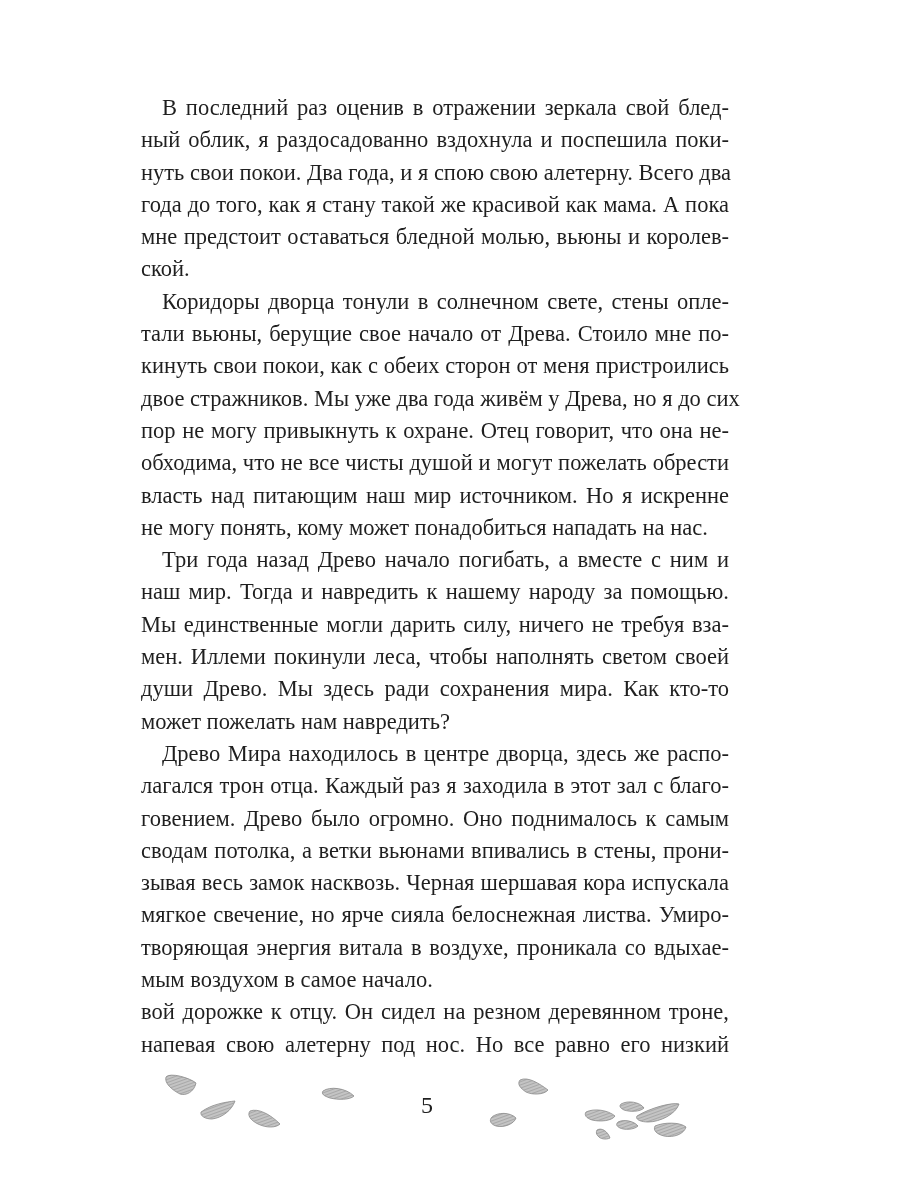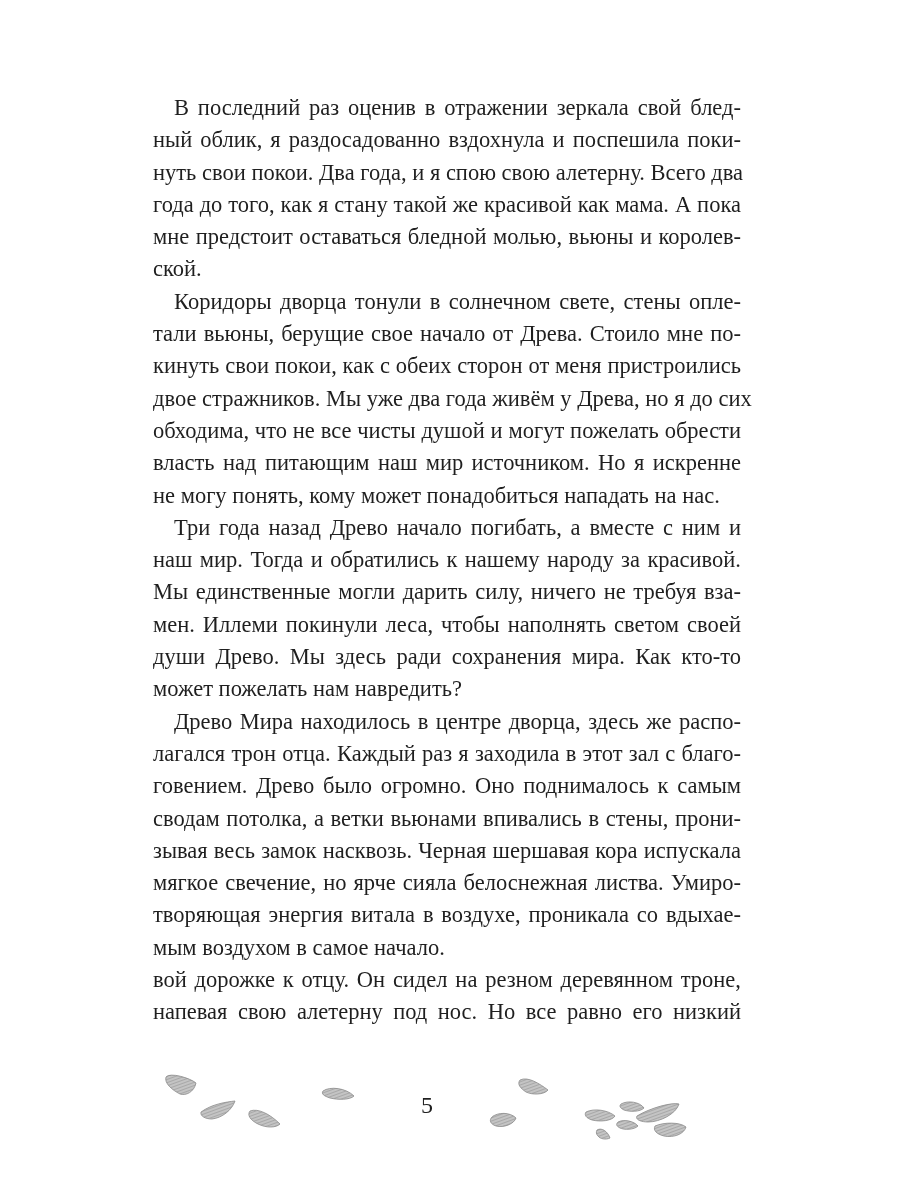--- a/index.html
+++ b/index.html
@@ -4,21 +4,21 @@
   <style>
     html, body { margin: 0; padding: 0; background: #ffffff; }
     body { width: 900px; height: 1200px; position: relative; overflow: hidden; }
     .page {
       position: absolute; left: 0; top: 0; width: 900px; height: 1200px;
       background: #ffffff;
     }
     .text-block {
       position: absolute; left: 141px; top: 92px; width: 588px;
       font-family: "Liberation Serif", "DejaVu Serif", serif;
-      font-size: 22.5px; color: #1f1f1f; margin-left: 12px;
+      font-size: 22.5px; color: #1f1f1f;
     }
     .line {
       height: 32.3px; line-height: 32.3px;
       white-space: nowrap; text-align: justify; text-align-last: justify;
       display: block;
     }
     .line.indent { padding-left: 21px; }
     .line.last { text-align-last: left; }
     .page-number {
       position: absolute; left: 412px; top: 1092px; width: 30px; text-align: center;
@@ -40,28 +40,29 @@
       <span class="line">года до того, как я стану такой же красивой как мама. А пока</span>
       <span class="line">мне предстоит оставаться бледной молью, вьюны и королев-</span>
       <span class="line last">ской.</span>
     </div>
 
     <div>
       <span class="line indent">Коридоры дворца тонули в солнечном свете, стены опле-</span>
       <span class="line">тали вьюны, берущие свое начало от Древа. Стоило мне по-</span>
       <span class="line">кинуть свои покои, как с обеих сторон от меня пристроились</span>
       <span class="line">двое стражников. Мы уже два года живём у Древа, но я до сих</span>
+      <span class="line">пор не могу привыкнуть к охране. Отец говорит, что она не-</span>
       <span class="line">обходима, что не все чисты душой и могут пожелать обрести</span>
       <span class="line">власть над питающим наш мир источником. Но я искренне</span>
       <span class="line last">не могу понять, кому может понадобиться нападать на нас.</span>
     </div>
 
     <div>
       <span class="line indent">Три года назад Древо начало погибать, а вместе с ним и</span>
-      <span class="line">наш мир. Тогда и обратились к нашему народу за красивой.</span>
+      <span class="line">наш мир. Тогда и навредить к нашему народу за помощью.</span>
       <span class="line">Мы единственные могли дарить силу, ничего не требуя вза-</span>
       <span class="line">мен. Иллеми покинули леса, чтобы наполнять светом своей</span>
       <span class="line">души Древо. Мы здесь ради сохранения мира. Как кто-то</span>
       <span class="line last">может пожелать нам навредить?</span>
     </div>
 
     <div>
       <span class="line indent">Древо Мира находилось в центре дворца, здесь же распо-</span>
       <span class="line">лагался трон отца. Каждый раз я заходила в этот зал с благо-</span>
       <span class="line">говением. Древо было огромно. Оно поднималось к самым</span>

